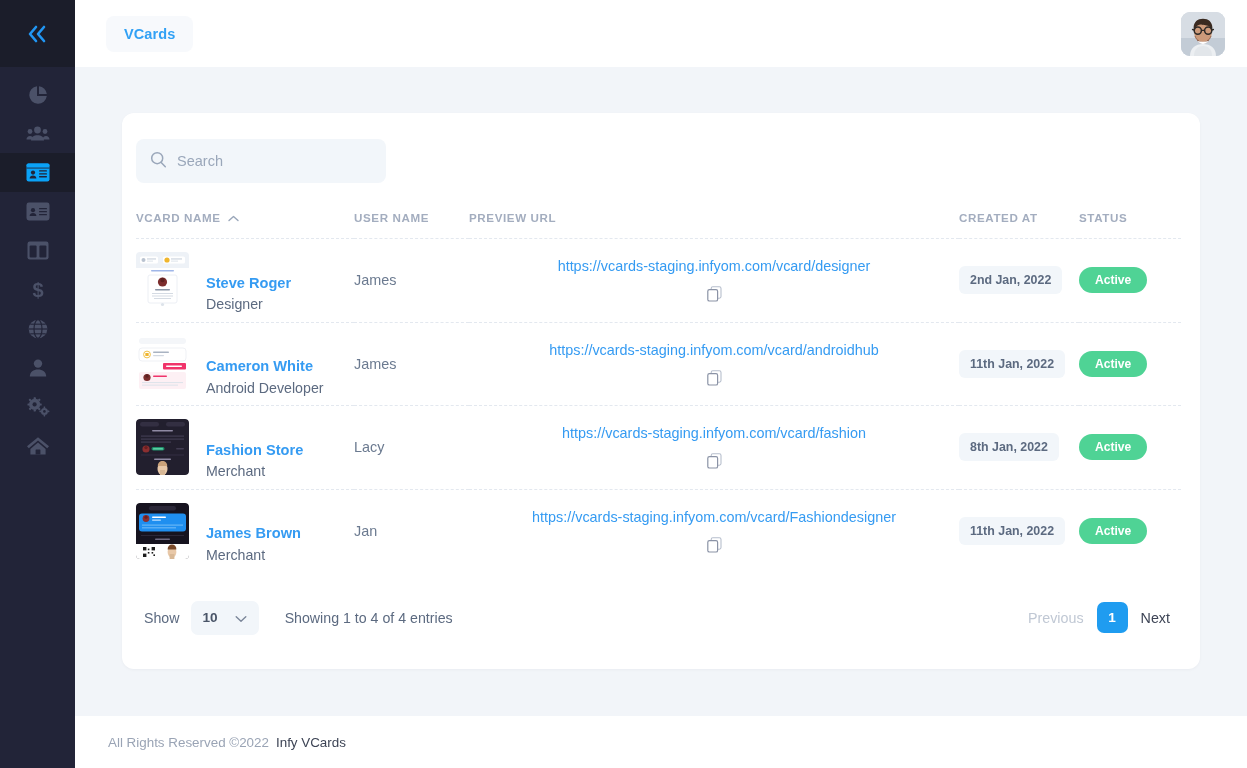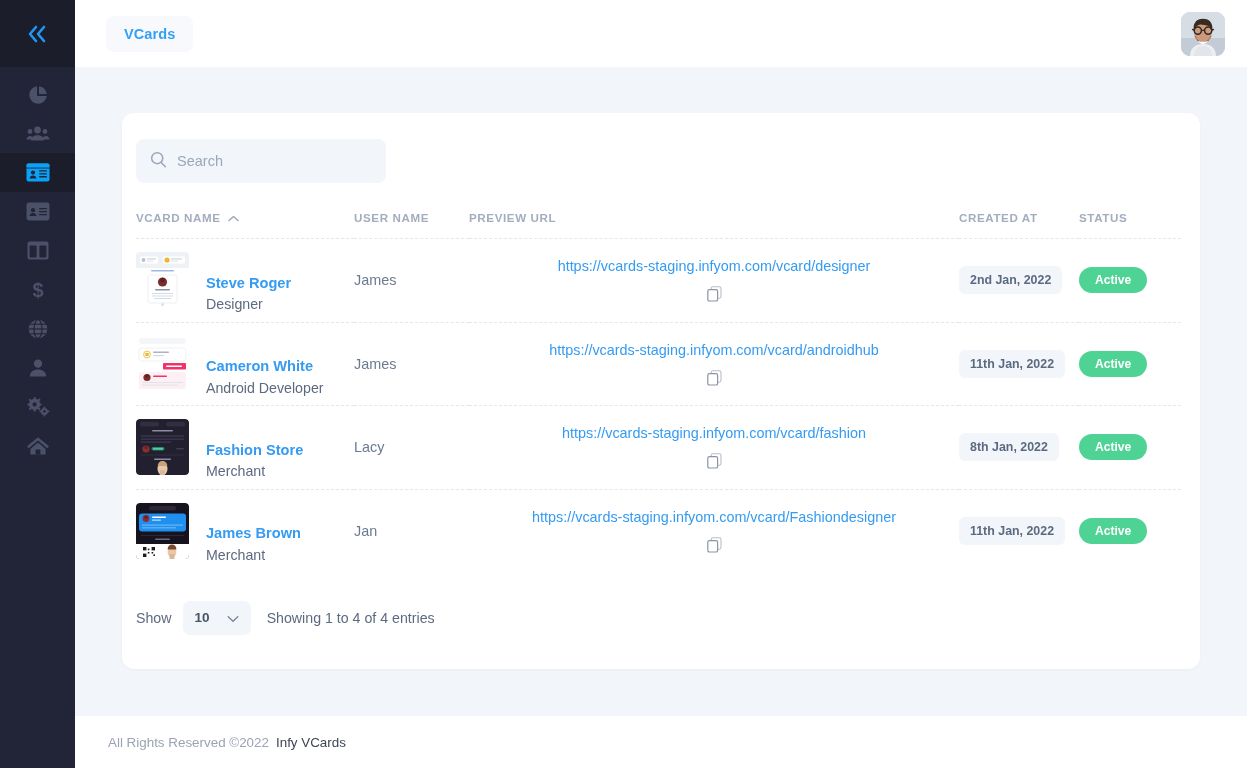--- a/index.html
+++ b/index.html
@@ -155,30 +155,30 @@
     font-size: 12.1px; font-weight: 700;
     padding: 6px 16px;
     border-radius: 20px;
   }
 
   
   .table-footer {
     display: flex; align-items: center;
     padding-top: 28px;
   }
-  .show-group { display: flex; align-items: center; gap: 11px; }
+  .show-group { display: flex; align-items: center; gap: 11px; margin-left: 8px; }
   .show-label { color: #5c6a80; font-size: 14.2px; }
   .show-select {
     background: #f2f6fa; border-radius: 7px;
     height: 34px; padding: 0 12px;
     display: flex; align-items: center; gap: 17px;
     cursor: pointer;
   }
   .show-value { color: #4a5568; font-size: 13.6px; font-weight: 600; }
-  .entries-info { color: #5c6a80; font-size: 14.2px; margin-left: 16px; }
+  .entries-info { color: #5c6a80; font-size: 14.2px; margin-left: 26px; }
   .footer-spacer { flex: 1; }
   .pagination { display: flex; align-items: center; gap: 13px; }
   .page-prev { color: #c0c8d4; font-size: 14.3px; cursor: pointer; }
   .page-next { color: #3d4455; font-size: 14.3px; cursor: pointer; }
   .page-num {
     width: 31px; height: 31px; border-radius: 7px;
     background: #1f9cf0; color: #ffffff;
     font-size: 13.6px; font-weight: 600;
     display: flex; align-items: center; justify-content: center;
     cursor: pointer;
@@ -632,20 +632,25 @@
               <span class="show-value">10</span>
               <span>
                 <svg width="12" height="8" viewBox="0 0 12 8" fill="none">
                   <path d="M1.2 1.8 L6 6.2 L10.8 1.8" stroke="#7b8699" stroke-width="1.4" stroke-linecap="round" stroke-linejoin="round"></path>
                 </svg>
               </span>
             </div>
           </div>
           <span class="entries-info">Showing 1 to 4 of 4 entries</span>
           <div class="footer-spacer"></div>
+          <div class="pagination">
+            <span class="page-prev">Previous</span>
+            <span class="page-num">1</span>
+            <span class="page-next">Next</span>
+          </div>
         </div>
 
       </section>
     </div>
 
     <footer class="page-footer">
       <span class="copyright">All Rights Reserved ©2022</span>
       <span class="footer-brand">Infy VCards</span>
     </footer>
 

